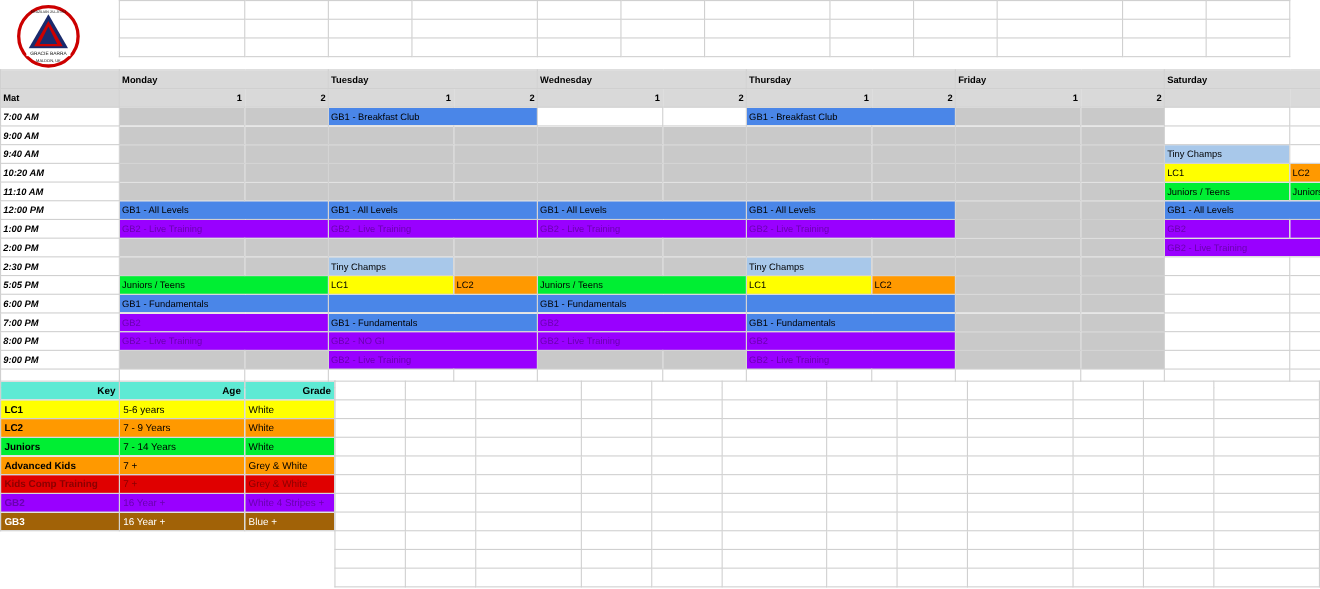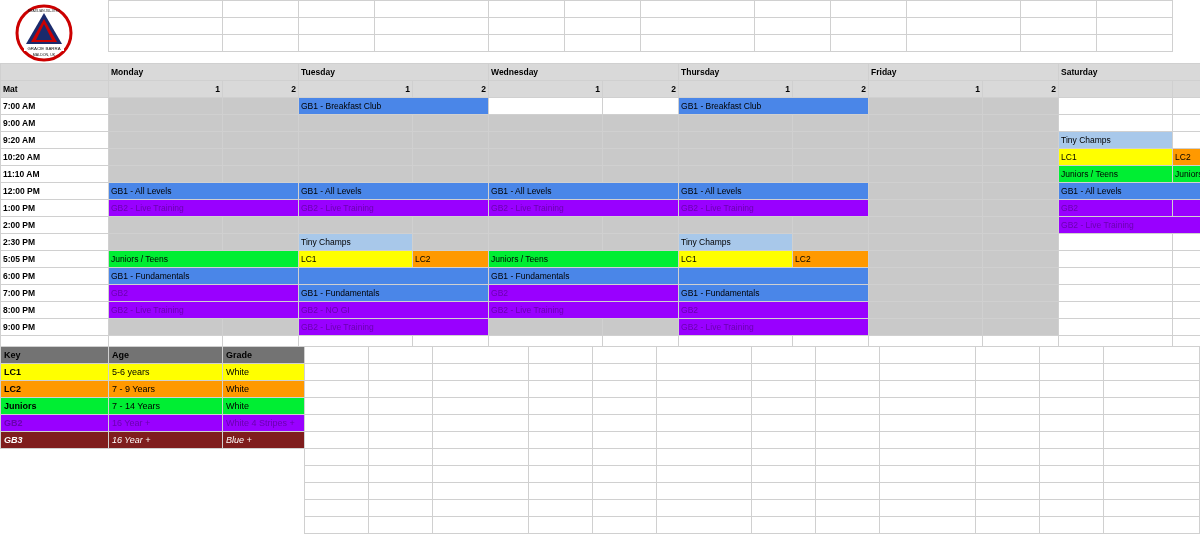--- a/index.html
+++ b/index.html
@@ -35,35 +35,35 @@
   col.c-time   { width: 108px; }
   col.c-day    { width: 114px; }
   col.c-half   { width: 76px;  }
   col.c-tail   { width: 114px; }
 
   .hdr {
     background: #d9d9d9;
     font-weight: bold;
   }
   .numcell { background: #d9d9d9; text-align: right; font-weight: bold; padding-right:4px;}
-  .timecell { font-weight: bold; background: #ffffff; }
+  .timecell { font-weight: bold; background: #ffffff; font-style: italic; }
   .grey { background: #c9c9c9; }
   .empty { background: #ffffff; }
 
   
   .c-tc   { background: #a8c8ea; }
   .c-lc1  { background: #ffff00; }
   .c-lc2  { background: #ff9900; }
   .c-jun  { background: #00ee33; }
   .c-teen { background: #00ee33; }
   .c-adv  { background: #ff9900; }
   .c-kct  { background: #e00000; color:#8a0000; }
   .c-gb1  { background: #4a86e8; }
   .c-gb2  { background: #9900ff; color:#6a00b0; }
-  .c-gb3  { background: #7f1d1d; color:#ffffff;font-style:italic; }
+  .c-gb3  { background: #a16207; color:#ffffff; }
 
   .txt { font-size: 8.5px; }
 
   
   #logo {
     position: absolute;
     left: 14px; top: 4px;
     width: 60px; height: 58px;
   }
 
@@ -74,21 +74,21 @@
     border: 1px solid #d0d0d0;
     height: 17px;
     padding: 0 3px;
     white-space: nowrap;
     overflow: hidden;
   }
   col.k-a { width: 108px; }
   col.k-b { width: 114px; }
   col.k-c { width: 82px; }
   .kbold { font-weight: bold; }
-  .kheadbg { background: #737373; font-weight: bold; }
+  .kheadbg { background: #5eead4; font-weight: bold; text-align: right; }
 
   
   #filler { position:absolute; left:304px; top:346px; }
   table.filler { border-collapse: collapse; table-layout: fixed; }
   table.filler td { border:1px solid #d0d0d0; height:17px; width:76px; background:#fff; }
   #topblank { position:absolute; left:108px; top:0; }
   table.topblank { border-collapse:collapse; table-layout:fixed;}
   table.topblank td { border:1px solid #d0d0d0; height:17px; background:#fff; }
 </style>
 </head>
@@ -236,21 +236,21 @@
             <td class="txt grey" colspan="1"></td>
             <td class="txt grey" colspan="1"></td>
             <td class="txt grey" colspan="1"></td>
             <td class="txt grey" colspan="1"></td>
             <td class="txt grey" colspan="1"></td>
             <td class="txt grey" colspan="1"></td>
             <td class="txt empty" colspan="1"></td>
             <td class="txt empty" colspan="1"></td>
           </tr>
           <tr>
-            <td class="timecell">9:20 AM</td>
+            <td class="timecell">9:40 AM</td>
             <td class="txt grey" colspan="1"></td>
             <td class="txt grey" colspan="1"></td>
             <td class="txt grey" colspan="1"></td>
             <td class="txt grey" colspan="1"></td>
             <td class="txt grey" colspan="1"></td>
             <td class="txt grey" colspan="1"></td>
             <td class="txt grey" colspan="1"></td>
             <td class="txt grey" colspan="1"></td>
             <td class="txt grey" colspan="1"></td>
             <td class="txt grey" colspan="1"></td>
@@ -437,20 +437,30 @@
             <td class="c-lc2 kbold">LC2</td>
             <td class="c-lc2">7 - 9 Years</td>
             <td class="c-lc2">White</td>
           </tr>
           <tr>
             <td class="c-jun kbold">Juniors</td>
             <td class="c-jun">7 - 14 Years</td>
             <td class="c-jun">White</td>
           </tr>
           <tr>
+            <td class="c-adv kbold">Advanced Kids</td>
+            <td class="c-adv">7 +</td>
+            <td class="c-adv">Grey &amp; White</td>
+          </tr>
+          <tr>
+            <td class="c-kct kbold">Kids Comp Training</td>
+            <td class="c-kct">7 +</td>
+            <td class="c-kct">Grey &amp; White</td>
+          </tr>
+          <tr>
             <td class="c-gb2 kbold">GB2</td>
             <td class="c-gb2">16 Year +</td>
             <td class="c-gb2">White 4 Stripes +</td>
           </tr>
           <tr>
             <td class="c-gb3 kbold">GB3</td>
             <td class="c-gb3">16 Year +</td>
             <td class="c-gb3">Blue +</td>
           </tr>
         </tbody>

